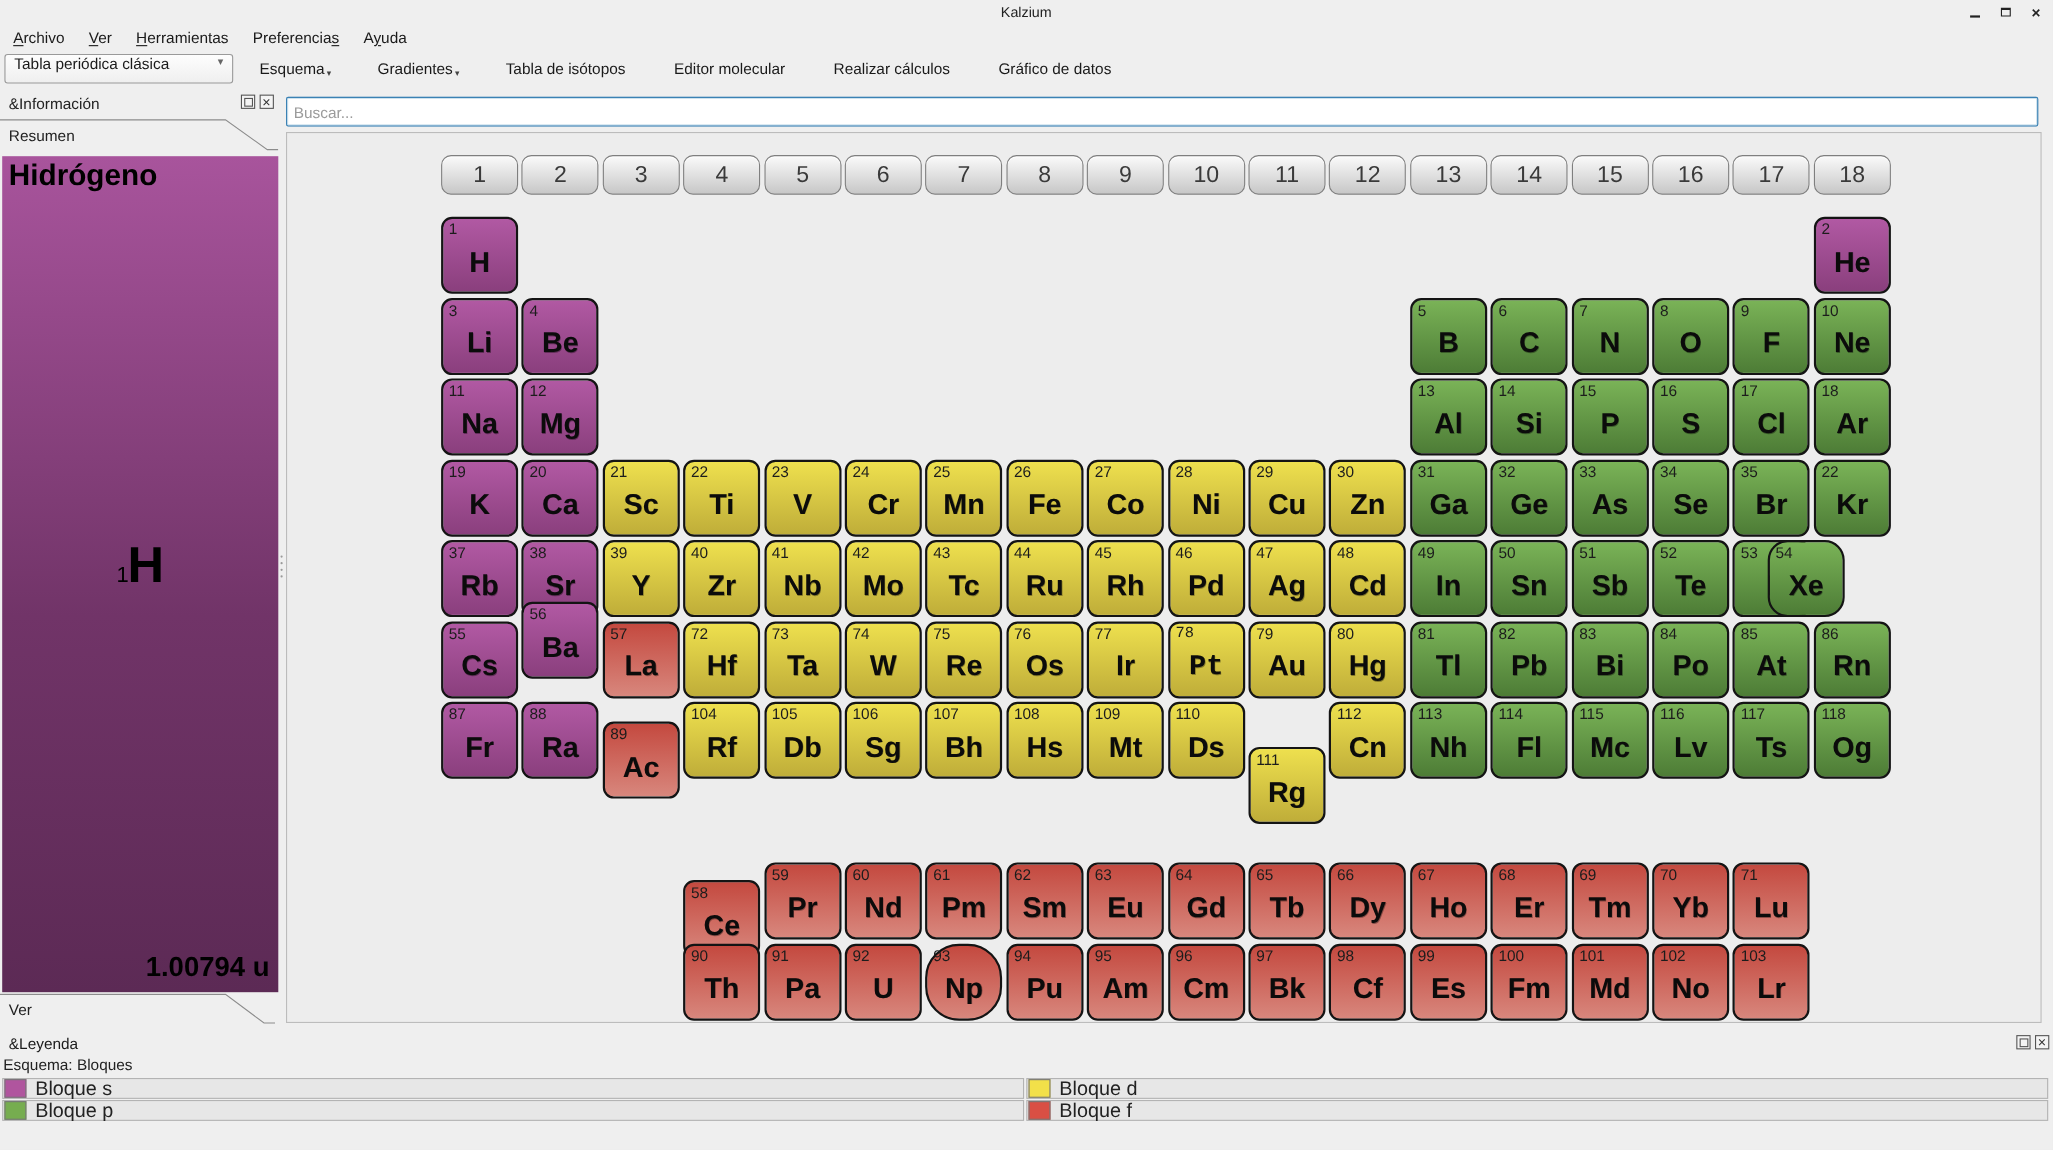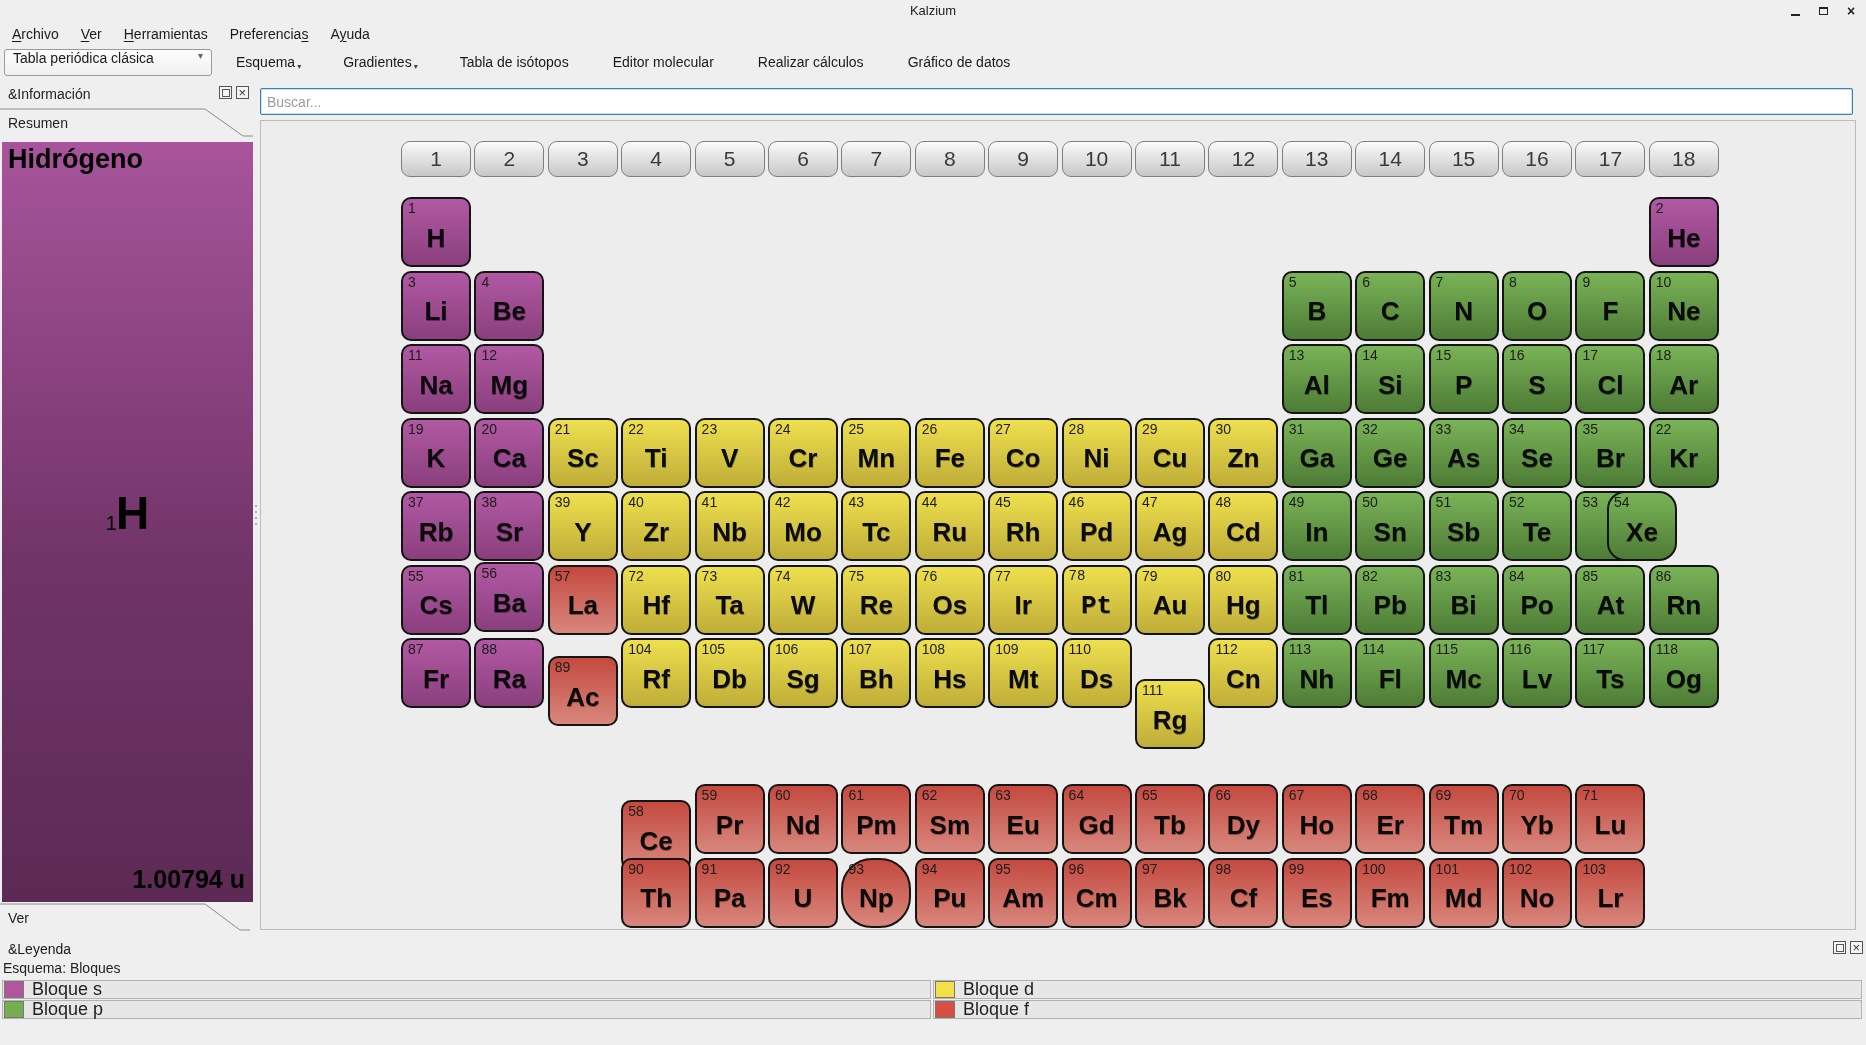--- a/index.html
+++ b/index.html
@@ -410,21 +410,21 @@
     <span class="tsym">I</span>
   </div>
     <div class="tile" style="left: 1346px; top: 370px; background: linear-gradient(rgb(122, 179, 87), rgb(77, 124, 54)); border-radius: 18px;">
     <span class="tnum">54</span>
     <span class="tsym">Xe</span>
   </div>
     <div class="tile" style="left: 140px; top: 443.5px; background: linear-gradient(rgb(177, 89, 163), rgb(138, 63, 125));">
     <span class="tnum">55</span>
     <span class="tsym">Cs</span>
   </div>
-    <div class="tile" style="left: 213.4px; top: 441px; background: linear-gradient(rgb(177, 89, 163), rgb(138, 63, 125));">
+    <div class="tile" style="left: 213.4px; top: 426px; background: linear-gradient(rgb(177, 89, 163), rgb(138, 63, 125));">
     <span class="tnum">56</span>
     <span class="tsym">Ba</span>
   </div>
     <div class="tile" style="left: 286.8px; top: 443.5px; background: linear-gradient(rgb(196, 73, 63), rgb(216, 135, 125));">
     <span class="tnum">57</span>
     <span class="tsym">La</span>
   </div>
     <div class="tile" style="left: 360.2px; top: 443.5px; background: linear-gradient(rgb(238, 224, 78), rgb(191, 173, 57));">
     <span class="tnum">72</span>
     <span class="tsym">Hf</span>

